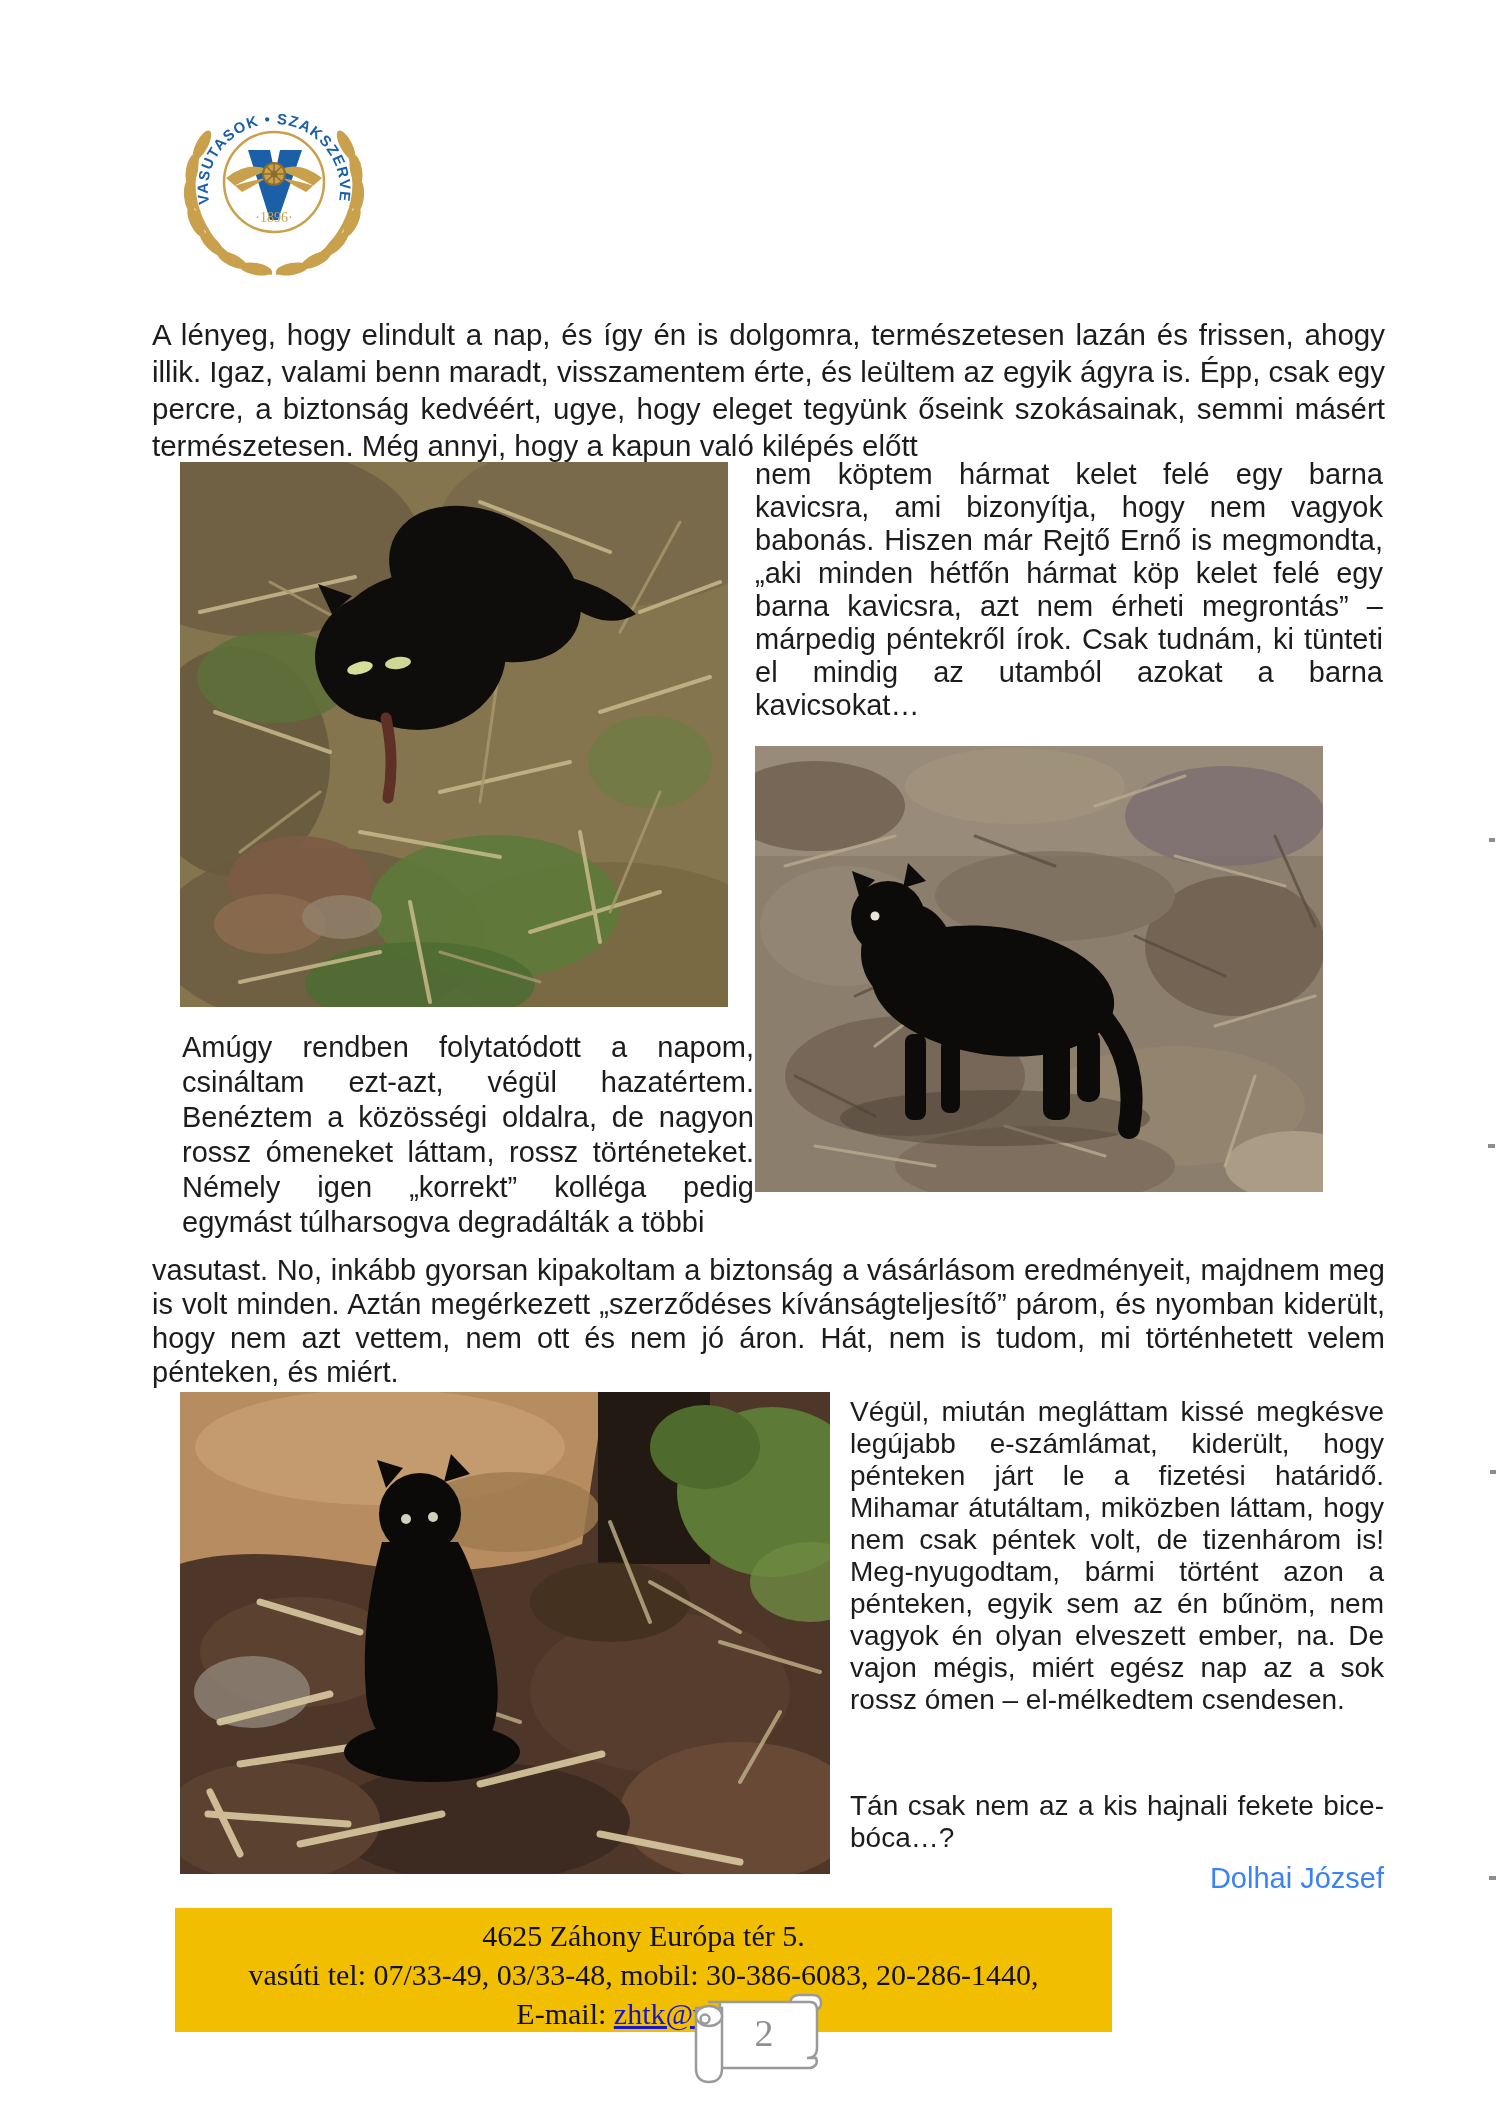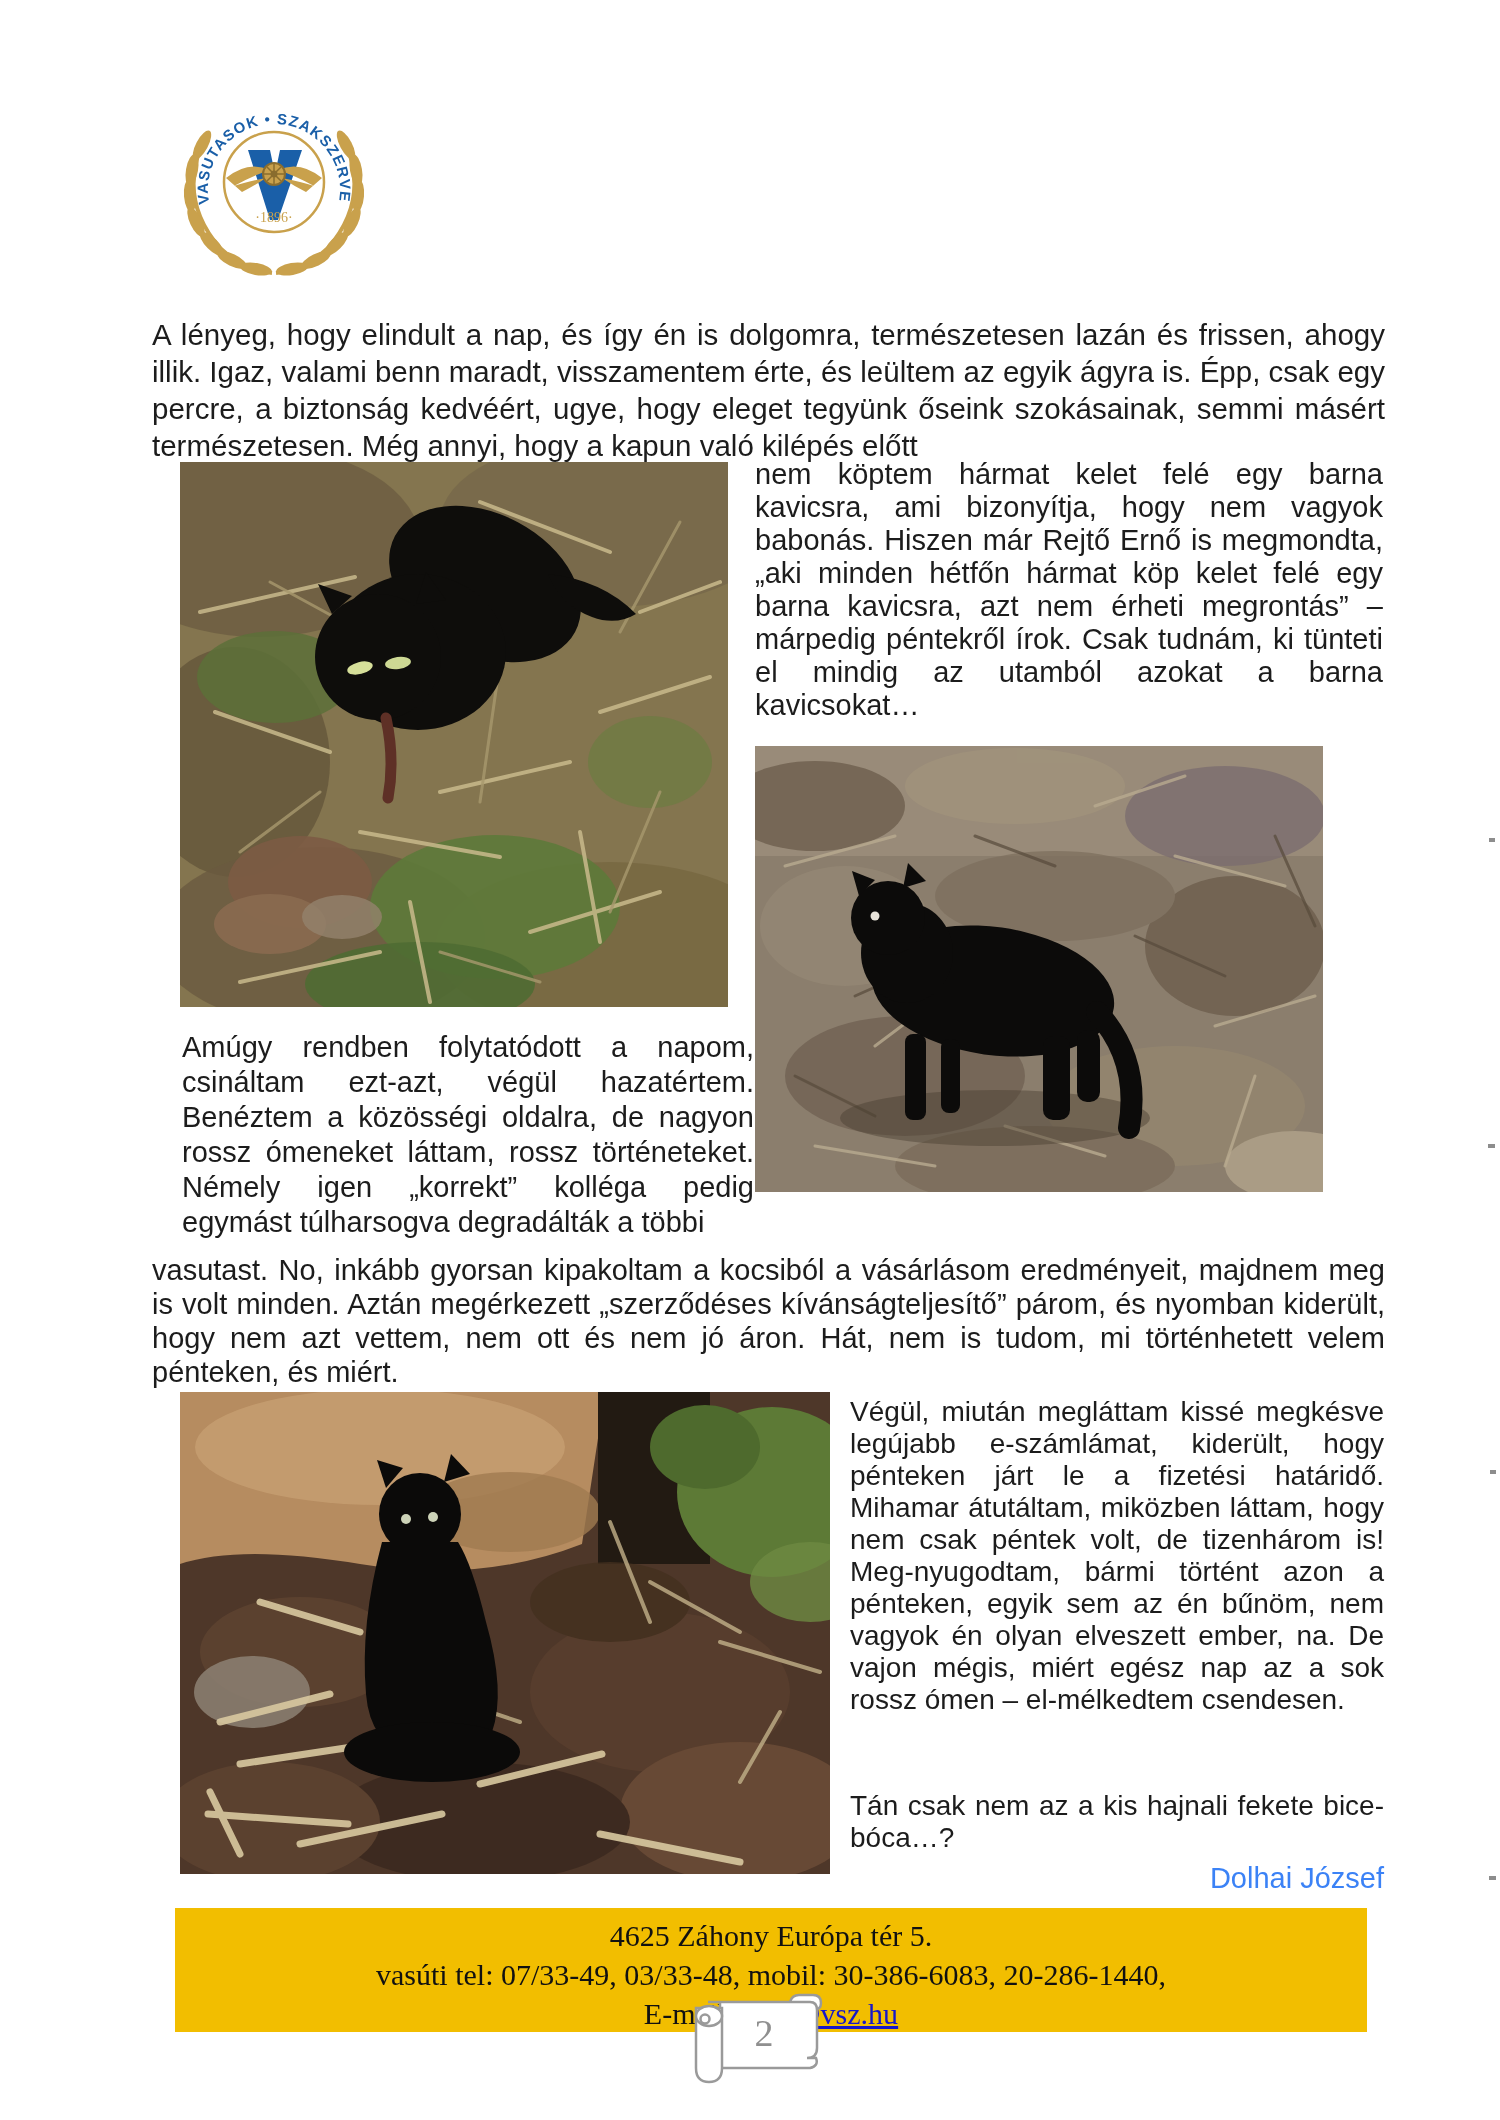--- a/index.html
+++ b/index.html
@@ -182,21 +182,21 @@
       <rect x="186" y="293" width="19" height="74" rx="8"></rect>
       <rect x="288" y="290" width="27" height="84" rx="10"></rect>
       <rect x="322" y="284" width="23" height="72" rx="10"></rect>
       <path d="M342,266 q44,48 32,116" stroke="#0c0b0a" stroke-width="22" fill="none" stroke-linecap="round"></path>
     </g>
     <circle cx="120" cy="170" r="4.5" fill="#e8e4da"></circle>
   </svg>
 
   <div class="abs body-par p3" style="left:182px; top:1030px; width:572px;">Amúgy rendben folytatódott a napom, csináltam ezt-azt, végül hazatértem. Benéztem a közösségi oldalra, de nagyon rossz ómeneket láttam, rossz történeteket. Némely igen „korrekt” kolléga pedig egymást túlharsogva degradálták a többi</div>
 
-  <div class="abs body-par p4" style="left:152px; top:1253px; width:1233px;">vasutast. No, inkább gyorsan kipakoltam a kocsiból a vásárlásom eredményeit, majdnem meg is volt minden. Aztán megérkezett „szerződéses kívánságteljesítő” párom, és nyomban kiderült, hogy nem azt vettem, nem ott és nem jó áron. Hát, nem is tudom, mi történhetett velem pénteken, és miért.</div>
+  <div class="abs body-par p4" style="left:152px; top:1253px; width:1233px;">vasutast. No, inkább gyorsan kipakoltam a biztonság a vásárlásom eredményeit, majdnem meg is volt minden. Aztán megérkezett „szerződéses kívánságteljesítő” párom, és nyomban kiderült, hogy nem azt vettem, nem ott és nem jó áron. Hát, nem is tudom, mi történhetett velem pénteken, és miért.</div>
 
   <svg class="abs photo" style="left:180px; top:1392px;" width="650" height="482" viewBox="0 0 650 482" role="img" aria-label="black cat sitting in garden dirt among pale sticks below a large stone">
     <rect width="650" height="482" fill="#4e3729"></rect>
     <path d="M0,0 H425 L402,152 Q300,192 180,172 Q60,152 0,172 Z" fill="#b68c60"></path>
     <ellipse cx="200" cy="55" rx="185" ry="58" fill="#c79f72" opacity=".8"></ellipse>
     <ellipse cx="330" cy="120" rx="90" ry="40" fill="#a07a50" opacity=".8"></ellipse>
     <rect x="418" y="0" width="112" height="172" fill="#221a12"></rect>
     <ellipse cx="592" cy="100" rx="95" ry="85" fill="#5d7a36"></ellipse>
     <ellipse cx="525" cy="55" rx="55" ry="42" fill="#4e6a2d"></ellipse>
     <ellipse cx="630" cy="190" rx="60" ry="40" fill="#6e8a42" opacity=".8"></ellipse>
@@ -236,21 +236,21 @@
       <ellipse cx="252" cy="360" rx="88" ry="30"></ellipse>
     </g>
     <circle cx="226" cy="127" r="5" fill="#cdd3b8"></circle>
     <circle cx="253" cy="125" r="5" fill="#cdd3b8"></circle>
   </svg>
 
   <div class="abs body-par p5" style="left:850px; top:1396px; width:534px;">Végül, miután megláttam kissé megkésve legújabb e-számlámat, kiderült, hogy pénteken járt le a fizetési határidő. Mihamar átutáltam, miközben láttam, hogy nem csak péntek volt, de tizenhárom is! Meg-nyugodtam, bármi történt azon a pénteken, egyik sem az én bűnöm, nem vagyok én olyan elveszett ember, na. De vajon mégis, miért egész nap az a sok rossz ómen – el-mélkedtem csendesen.</div>
   <div class="abs body-par p6" style="left:850px; top:1790px; width:534px;">Tán csak nem az a kis hajnali fekete bice-bóca…?</div>
   <div class="abs signature" style="left:850px; top:1862px; width:534px;">Dolhai József</div>
 
-  <div class="abs footer-band" style="left:175px; top:1908px; width:1192px; height:124px;">
+  <div class="abs footer-band" style="left:175px; top:1908px; width:937px; height:124px;">
     <div>4625 Záhony Európa tér 5.</div>
     <div>vasúti tel: 07/33-49, 03/33-48, mobil: 30-386-6083, 20-286-1440,</div>
     <div>
       <span>E-mail:</span>
       <span class="email-link">zhtk@vsz.hu</span>
     </div>
   </div>
 
   <svg class="abs" style="left:678px; top:1992px;" width="146" height="102" viewBox="0 0 146 102">
     <g fill="#ffffff" stroke="#9a9a9a" stroke-width="2.5">

